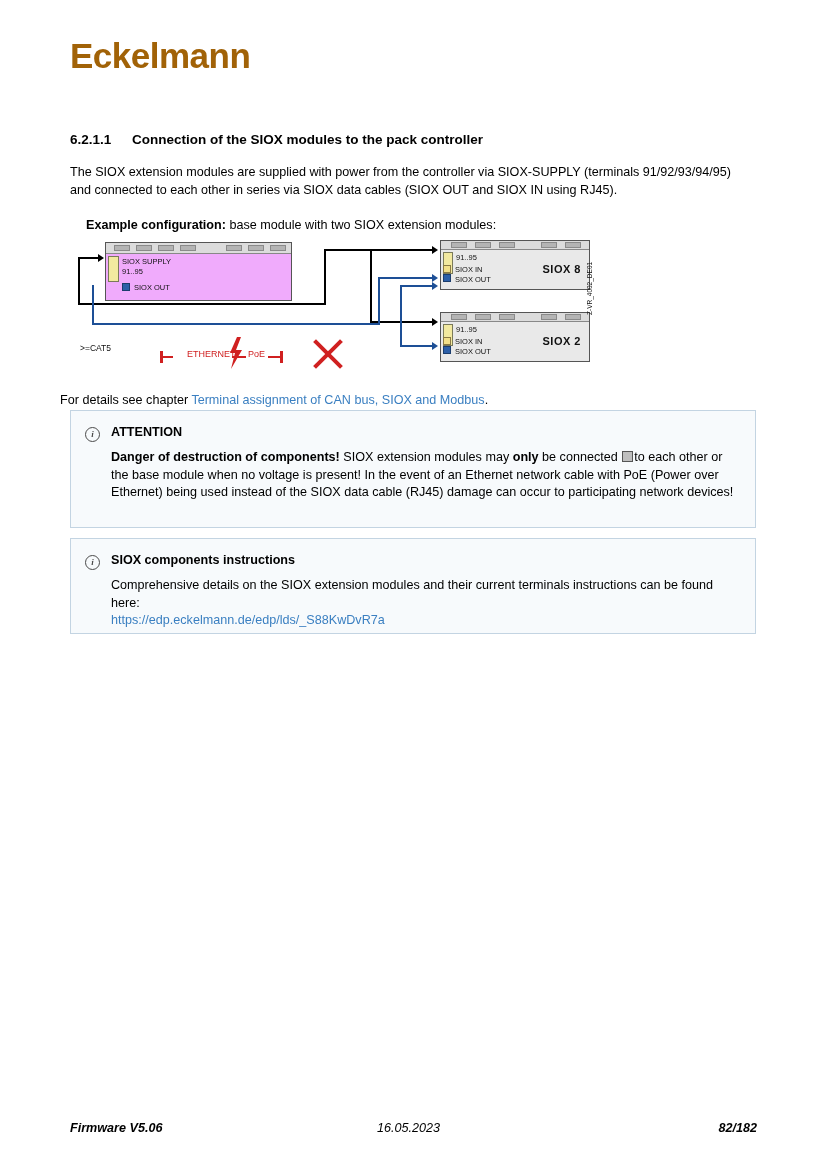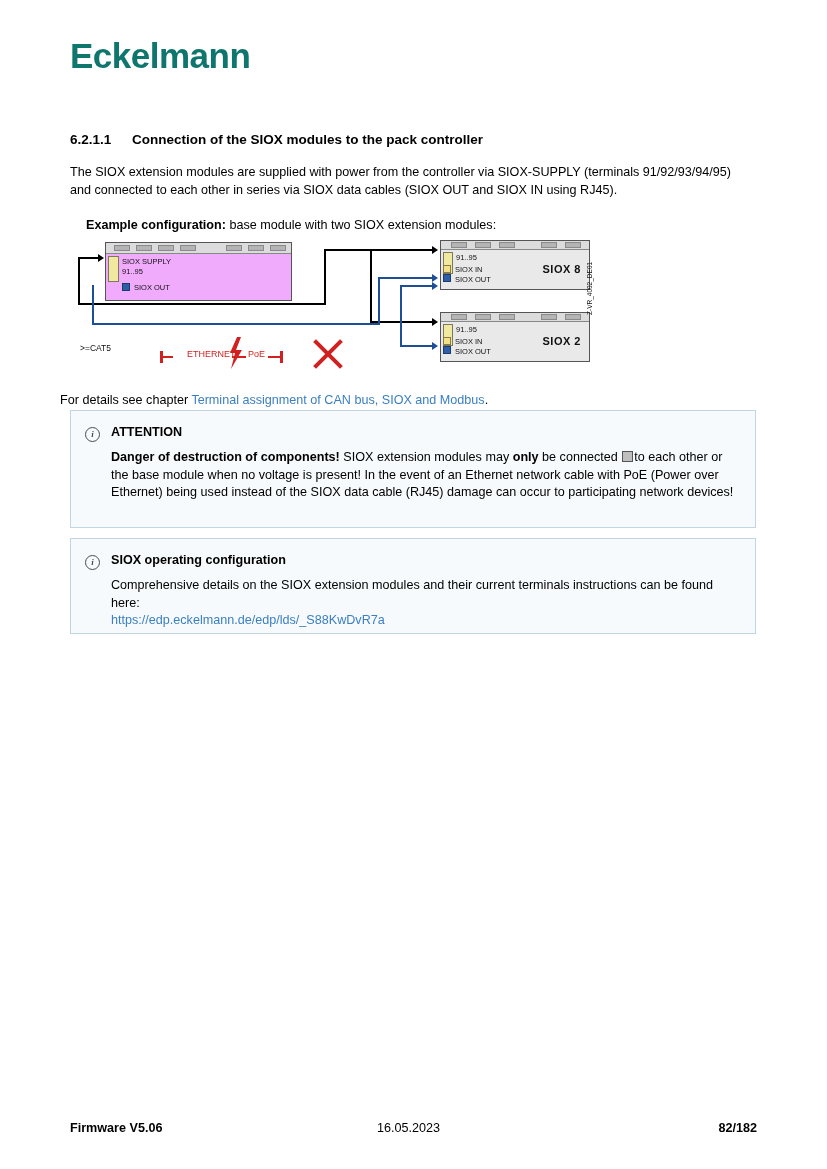--- a/index.html
+++ b/index.html
@@ -22,21 +22,21 @@
     height: 1169px;
     overflow: hidden;
   }
   .logo {
     position: absolute;
     left: 70px;
     top: 36px;
     font-size: 35px;
     font-weight: bold;
     letter-spacing: -0.5px;
-    color: #0f766e;
+    color: #a16207;
     font-family: "Liberation Sans", sans-serif;
   }
   .heading {
     position: absolute;
     left: 70px;
     top: 132px;
     font-size: 13.5px;
     font-weight: bold;
     color: #000;
     white-space: nowrap;
@@ -322,20 +322,21 @@
 
   
   .footer {
     position: absolute;
     left: 0;
     top: 1121px;
     width: 827px;
     height: 20px;
     font-size: 12.6px;
     color: #000;
+    font-style: italic;
   }
   .f-left { position: absolute; left: 70px; top: 0; font-weight: bold; }
   .f-mid { position: absolute; left: 377px; top: 0; }
   .f-right { position: absolute; right: 70px; top: 0; font-weight: bold; }
 </style>
 </head>
 <body>
 
 <div class="page">
 
@@ -460,21 +461,21 @@
   <div class="note" id="note-attention">
     <div class="note-icon">i</div>
     <div class="note-title">ATTENTION</div>
     <div class="note-body">
       <b>Danger of destruction of components!</b><span> SIOX extension modules may </span><b>only</b><span> be connected </span><span class="mini-glyph"></span><span>to each other or the base module when no voltage is present! In the event of an Ethernet network cable with PoE (Power over Ethernet) being used instead of the SIOX data cable (RJ45) damage can occur to participating network devices!</span>
     </div>
   </div>
 
   <div class="note" id="note-siox">
     <div class="note-icon">i</div>
-    <div class="note-title">SIOX operating configuration</div>
+    <div class="note-title">SIOX components instructions</div>
     <div class="note-body">
       <div>Comprehensive details on the SIOX extension modules and their current terminals instructions can be found here:</div>
       <a class="lnk" href="#">https://edp.eckelmann.de/edp/lds/_S88KwDvR7a</a>
     </div>
   </div>
 
   <div class="footer">
     <div class="f-left">Firmware V5.06</div>
     <div class="f-mid">16.05.2023</div>
     <div class="f-right">82/182</div>

